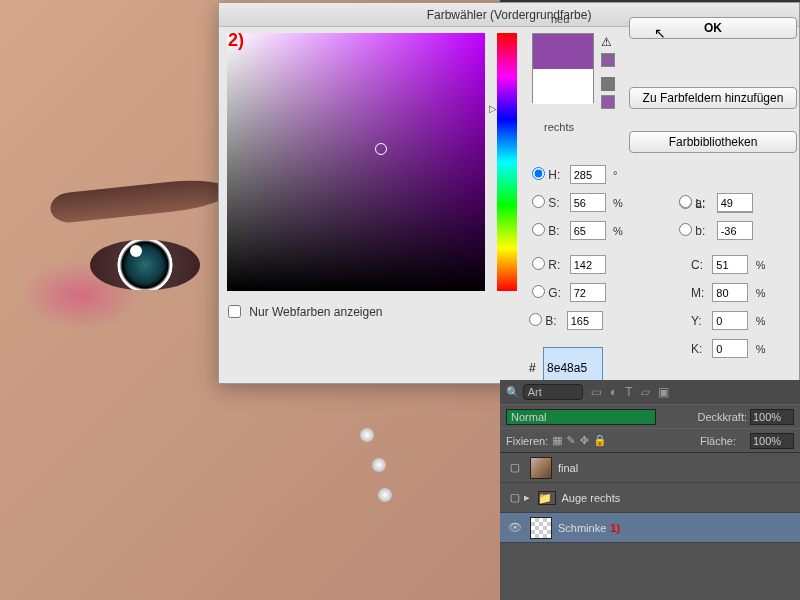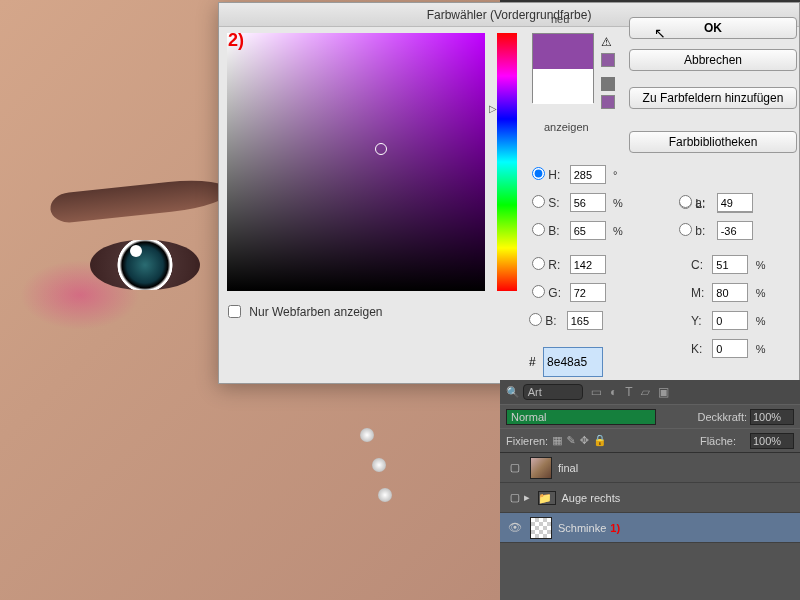--- a/index.html
+++ b/index.html
@@ -54,21 +54,21 @@
 .cursor-arrow { position:absolute; left:435px; top:22px; font-size:14px; color:#000; pointer-events:none; }
 
 .fieldrow { position:absolute; font-size:12px; color:#333; width:100px; }
 .fieldrow input[type=radio]{ vertical-align:-1px; }
 .fieldrow .lbl { display:inline-block; width:18px; }
 .fieldrow .val, .val { width:36px; height:19px; font-size:11px; text-align:left; padding:1px 3px; border:1px solid #999; background:#fff; }
 .unit { font-size:11px; margin-left:4px; }
 
 .hexrow { position:absolute; left:310px; top:318px; font-size:12px; }
 .hexrow .hash { margin-right:4px; }
-.hexrow input { width:60px; height:22px; font-size:12px; padding:14px 3px; background:#cde4fb; border:1px solid #5a8ac0; }
+.hexrow input { width:60px; height:22px; font-size:12px; padding:20px 3px; background:#cde4fb; border:1px solid #5a8ac0; }
 
 
 .panel { position:absolute; left:500px; top:380px; width:300px; height:220px; background:#535353; color:#ccc; font-size:11px; }
 .panel-top { height:24px; padding:3px 6px; display:flex; align-items:center; background:#4a4a4a; }
 .panel-top .search { background:#3a3a3a; border:1px solid #222; border-radius:4px; color:#bbb; width:60px; padding:1px 4px; font-size:11px; }
 .panel-top .icn { margin-left:8px; color:#999; font-size:12px; }
 .panel-row1 { height:24px; padding:3px 6px; display:flex; align-items:center; background:#535353; border-top:1px solid #606060; }
 .panel-row1 select, .panel-row1 .fakesel { background:#15803d; border:1px solid #222; color:#ccc; font-size:11px; padding:1px 4px; width:150px; }
 .panel-row1 .lab { margin-left:auto; margin-right:3px; }
 .panel-row1 .pct { background:#3a3a3a; border:1px solid #222; color:#ccc; width:44px; padding:1px 2px; font-size:11px; }
@@ -109,34 +109,33 @@
     <div class="sv-cursor"></div>
   </div>
   <div class="hue"></div>
   <div class="hue-slide">▷</div>
 
   <div class="lbl-neu">neu</div>
   <div class="swatch-box">
     <div class="sw-new"></div>
     <div class="sw-cur"></div>
   </div>
-  <div class="lbl-akt">anzeigen</div>
+  <div class="lbl-akt">rechts</div>
   <span class="warn" style="left:382px; top:32px;">⚠</span>
   <span class="smallsw" style="left:382px; top:50px;"></span>
   <span class="warn cube" style="left:382px; top:74px;"></span>
   <span class="smallsw" style="left:382px; top:92px;"></span>
 
   <label class="webonly">
     <input type="checkbox" style="">
     <span>Nur Webfarben anzeigen</span>
   </label>
 
   <div class="btn btn-ok">OK</div>
   <div class="cursor-arrow">↖</div>
-  <div class="btn btn-cancel">Abbrechen</div>
   <div class="btn btn-add">Zu Farbfeldern hinzufügen</div>
   <div class="btn btn-lib">Farbbibliotheken</div>
 
   <div class="fieldrow" style="left:313px; top:162px;">
     <input type="radio" name="m" checked="" style="">
     <span class="lbl">H:</span>
     <input class="val" value="285" style="">
     <span class="unit">°</span>
   </div>
   <div class="fieldrow" style="left:313px; top:190px;">

